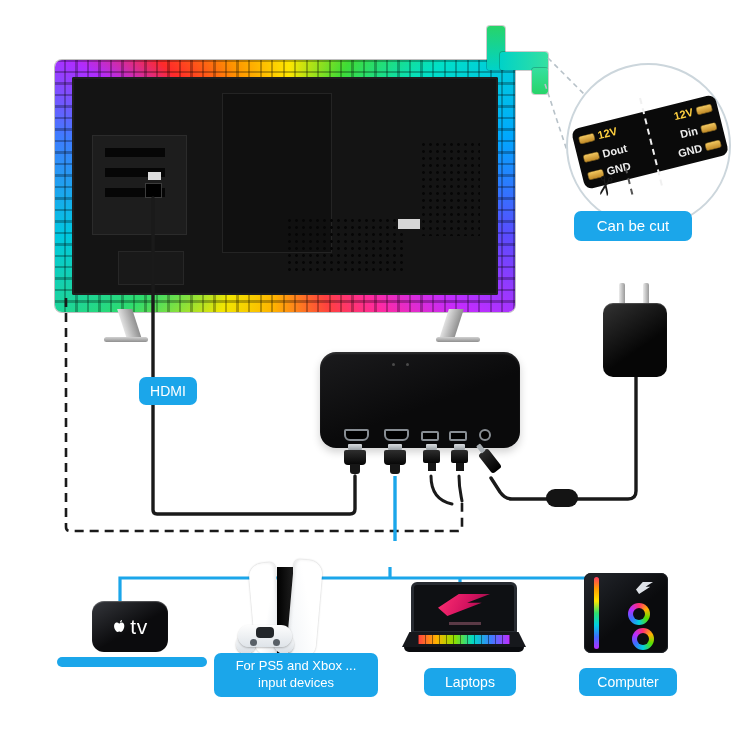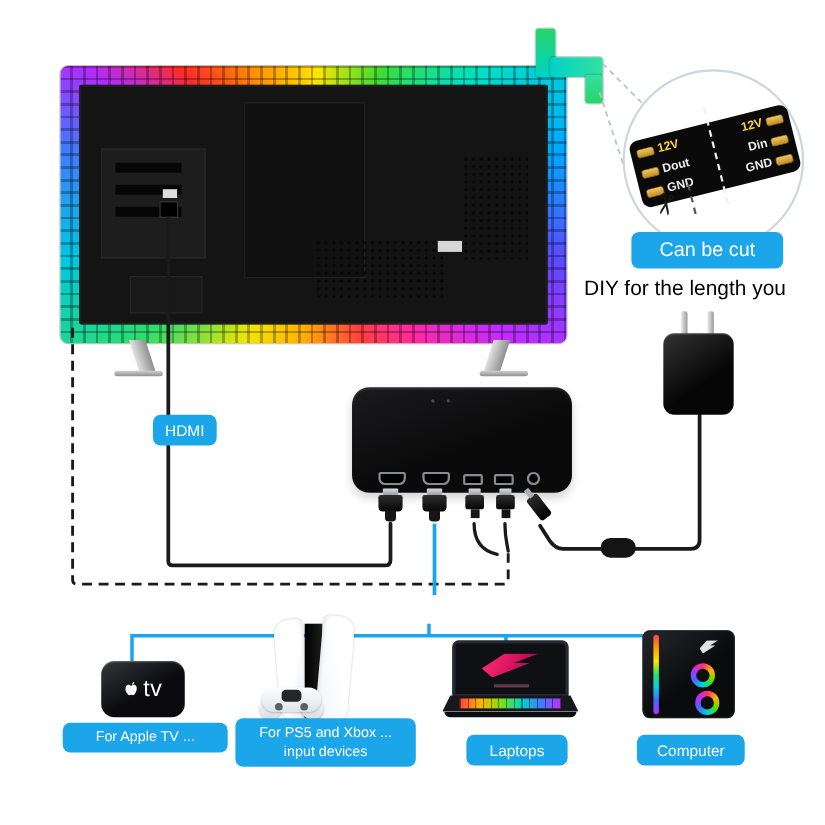--- a/index.html
+++ b/index.html
@@ -62,21 +62,21 @@
   .mlab.gold { color:#ffd040; }
   .mcut { position:absolute; left:50%; top:-14px; height:90px; border-left:2px dashed #f0f0f0; }
   .mcut-out { position:absolute; left:60px; top:102px; height:28px; border-left:2px dashed #555;
     transform:rotate(-14deg); }
   .mscissors { position:absolute; left:26px; top:108px; font-size:26px; color:#1a1a1a;
     transform:rotate(100deg); line-height:1; }
 
   
   .pill { position:absolute; background:var(--blue); color:#fff; border-radius:7px; text-align:center;
     font-size:13px; line-height:1.3; padding:5px 6px; z-index:5; }
-  .cut-pill { left:574px; top:211px; width:138px; font-size:18px; }
+  .cut-pill { left:574px; top:211px; width:118px; font-size:15px; }
   .hdmi-pill { left:139px; top:377px; width:58px; font-size:14px; }
   .hdmiin-pill { left:334px; top:539px; width:114px; font-size:15px; }
   .dev1 { left:57px; top:657px; width:150px; }
   .dev2 { left:214px; top:653px; width:164px; }
   .dev3 { left:424px; top:668px; width:92px; font-size:14px; }
   .dev4 { left:579px; top:668px; width:98px; font-size:14px; }
   .diy { position:absolute; left:531px; top:252px; font-size:19px; color:#000; z-index:5; white-space:nowrap; }
 
   
   .adapter { position:absolute; left:603px; top:283px; width:64px; height:95px; z-index:3; }
@@ -242,21 +242,20 @@
           <span class="mpad"></span>
           </span>
       </div>
       <div class="mcut"></div>
     </div>
     <div class="mcut-out"></div>
     <span class="mscissors">✂</span>
   </div>
 
   <div class="pill cut-pill">Can be cut</div>
-  <div class="diy">DIY for the length you</div>
   <div class="pill hdmi-pill">HDMI</div>
 
   <div class="adapter">
     <div class="prong p1"></div>
     <div class="prong p2"></div>
     <div class="abody"></div>
   </div>
 
   <div class="syncbox">
     <div class="dot d1"></div>
@@ -307,21 +306,20 @@
   </div>
 
   <div class="pc">
     <div class="pc-edge"></div>
     <div class="pc-logo"></div>
     <div class="pc-fan f1"></div>
     <div class="pc-fan f2"></div>
   </div>
 
   <div class="pill dev1">
-    <div>For Apple TV ...</div>
   </div>
   <div class="pill dev2">
     <div>For PS5 and Xbox ...</div>
     <div>input devices</div>
   </div>
   <div class="pill dev3">Laptops</div>
   <div class="pill dev4">Computer</div>
 
 </div>
 

